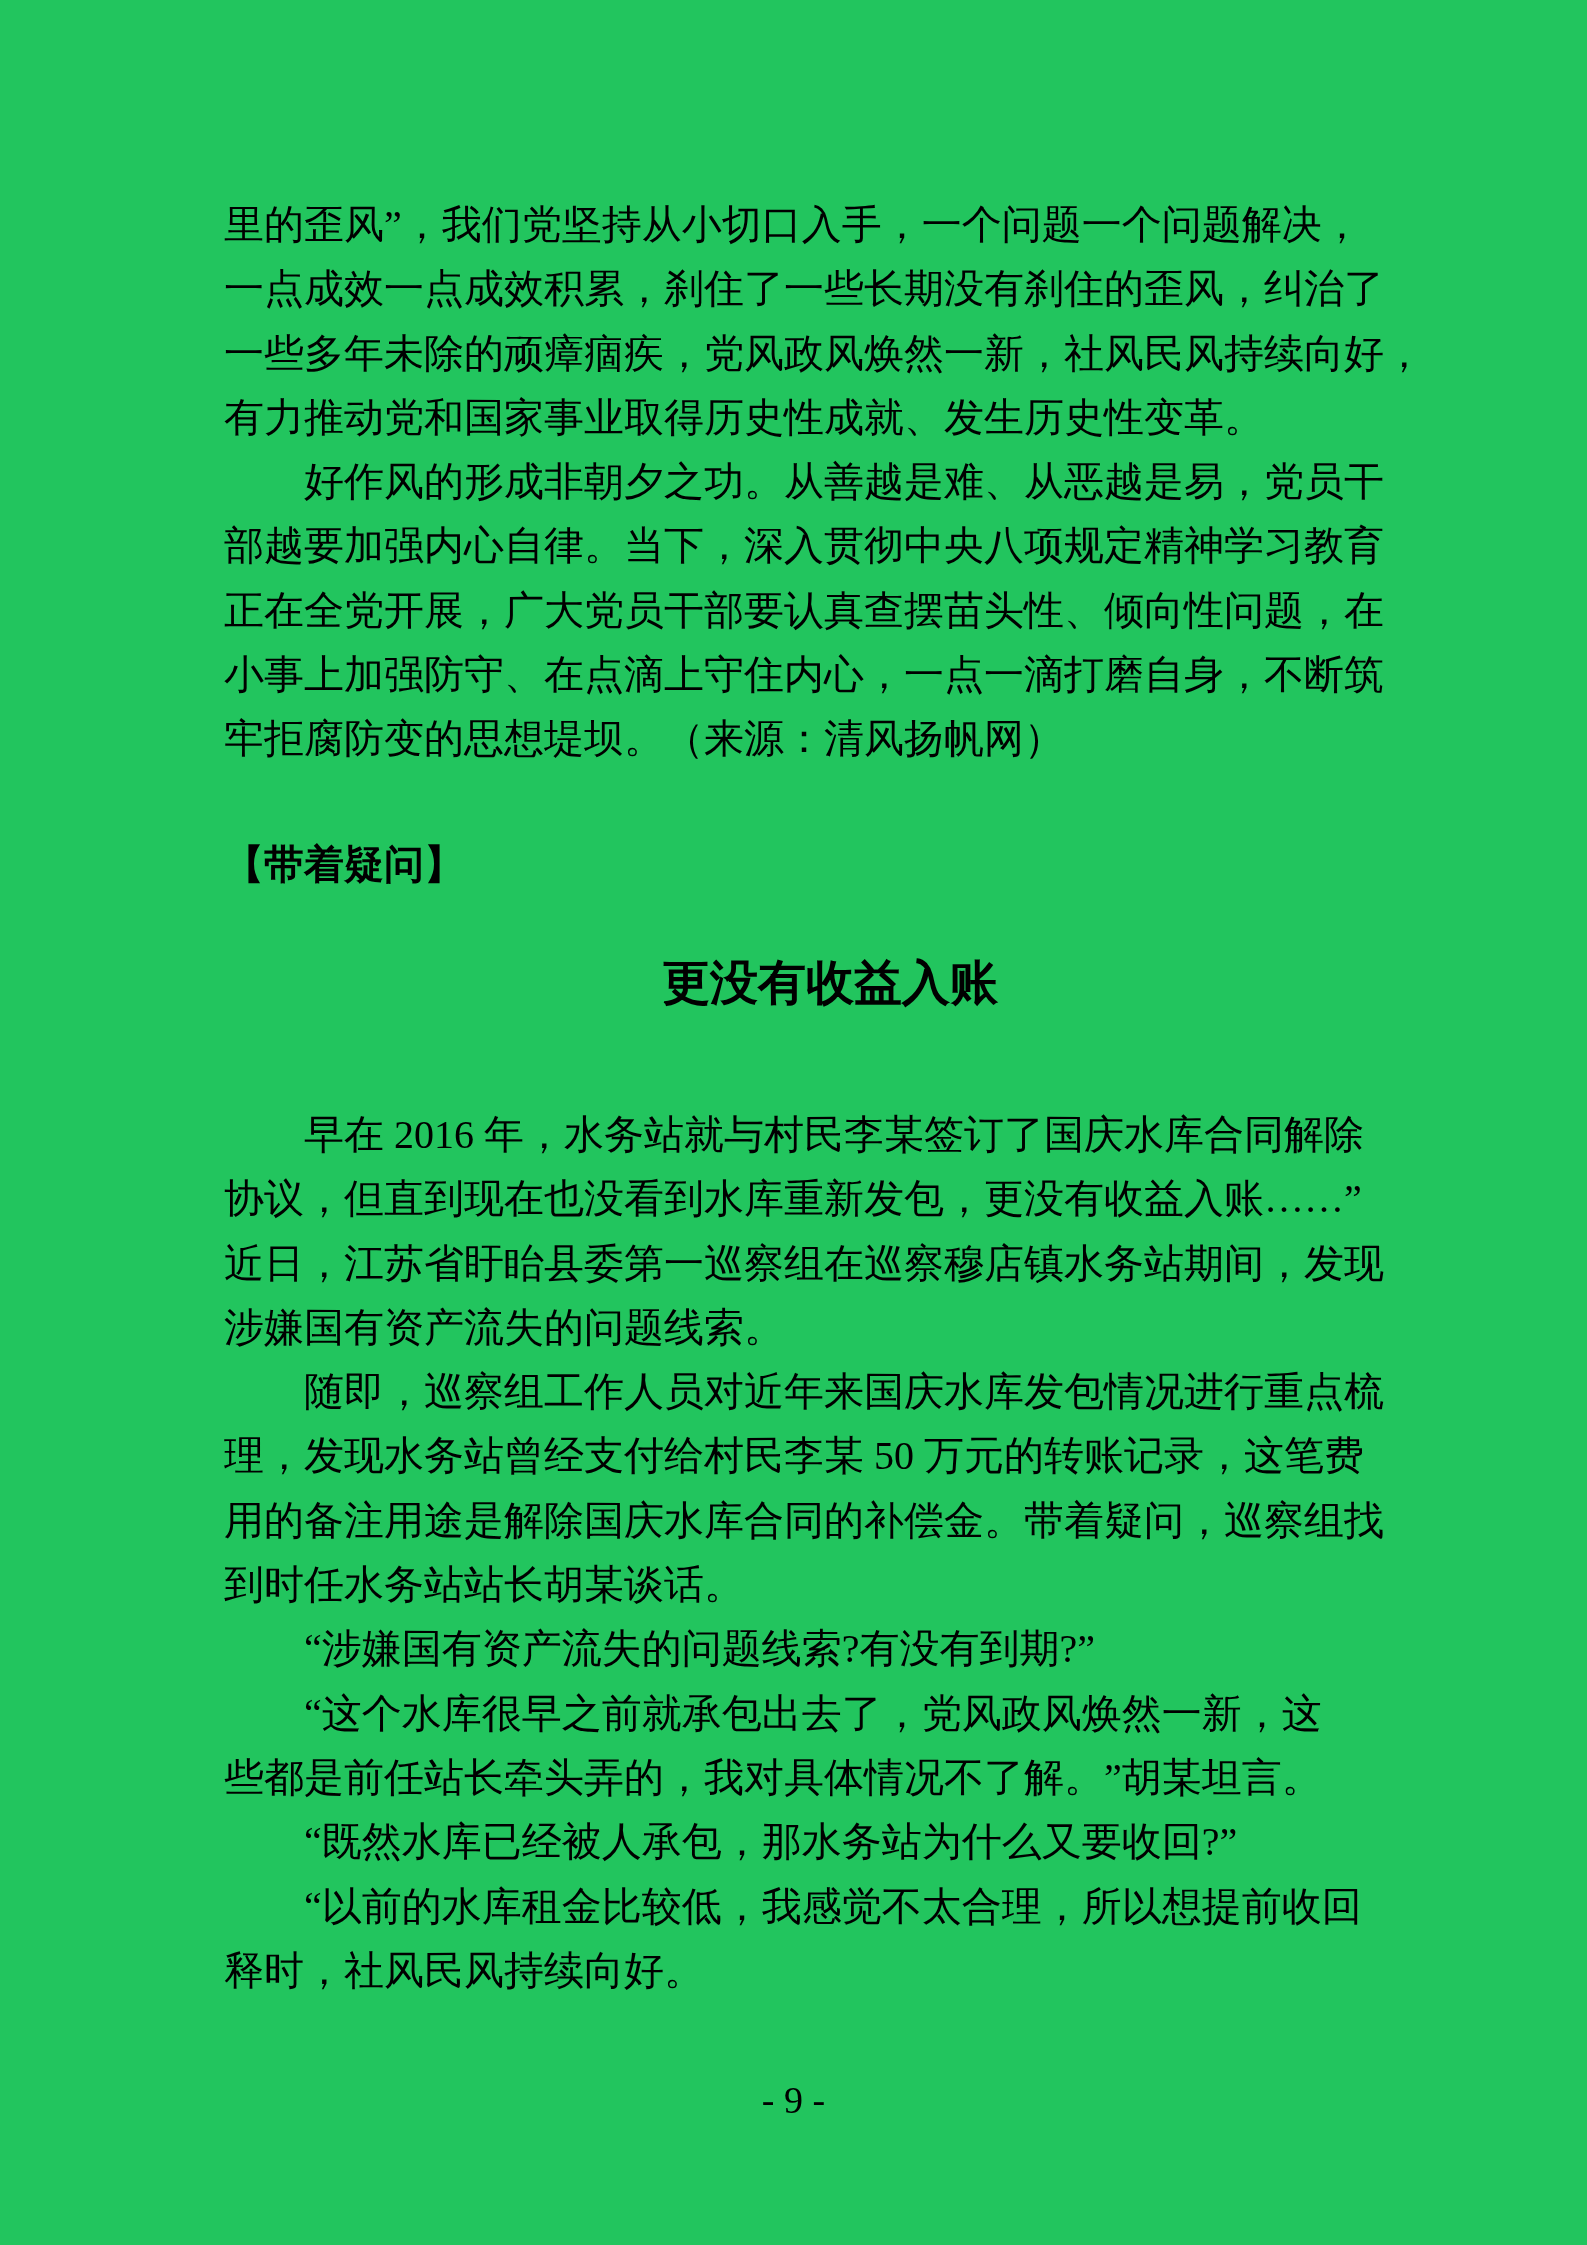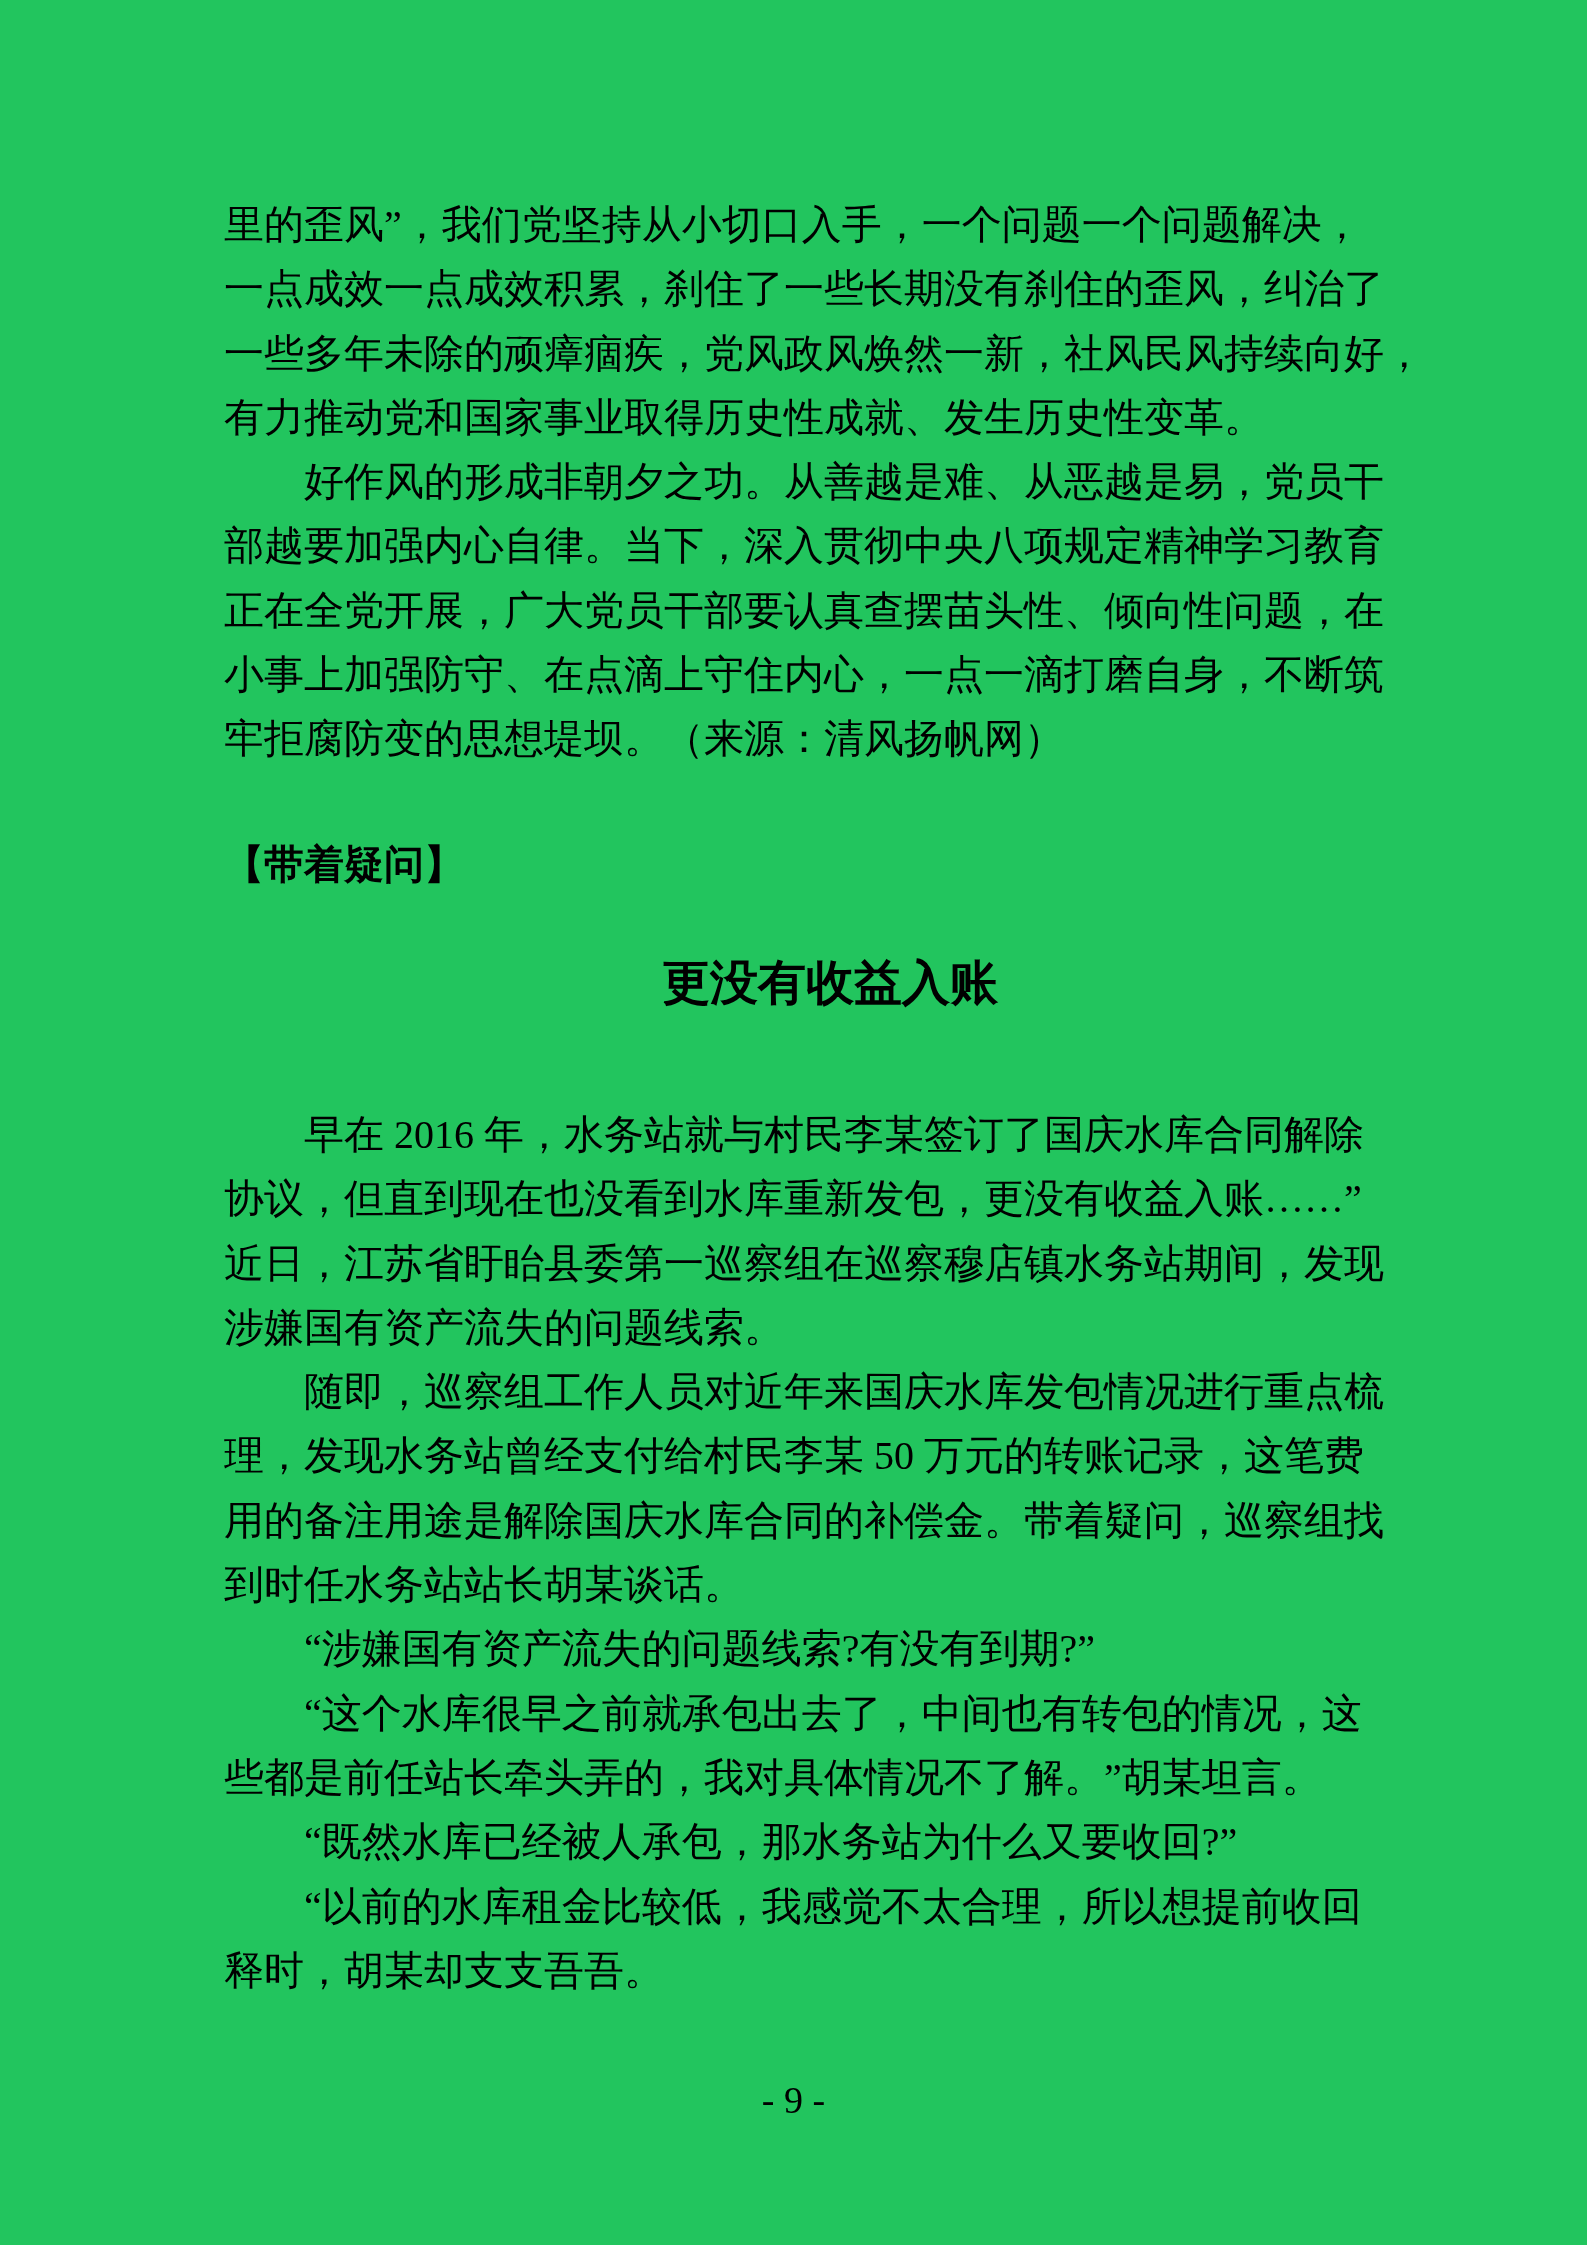--- a/index.html
+++ b/index.html
@@ -73,22 +73,22 @@
   <div class="col para2">
     <div class="line">　　早在 2016 年，水务站就与村民李某签订了国庆水库合同解除</div>
     <div class="line">协议，但直到现在也没看到水库重新发包，更没有收益入账……”</div>
     <div class="line">近日，江苏省盱眙县委第一巡察组在巡察穆店镇水务站期间，发现</div>
     <div class="line">涉嫌国有资产流失的问题线索。</div>
     <div class="line">　　随即，巡察组工作人员对近年来国庆水库发包情况进行重点梳</div>
     <div class="line">理，发现水务站曾经支付给村民李某 50 万元的转账记录，这笔费</div>
     <div class="line">用的备注用途是解除国庆水库合同的补偿金。带着疑问，巡察组找</div>
     <div class="line">到时任水务站站长胡某谈话。</div>
     <div class="line">　　“涉嫌国有资产流失的问题线索?有没有到期?”</div>
-    <div class="line">　　“这个水库很早之前就承包出去了，中间也有转包的情况，这</div>
+    <div class="line">　　“这个水库很早之前就承包出去了，党风政风焕然一新，这</div>
     <div class="line">些都是前任站长牵头弄的，我对具体情况不了解。”胡某坦言。</div>
     <div class="line">　　“既然水库已经被人承包，那水务站为什么又要收回?”</div>
     <div class="line">　　“以前的水库租金比较低，我感觉不太合理，所以想提前收回</div>
-    <div class="line">释时，胡某却支支吾吾。</div>
+    <div class="line">释时，社风民风持续向好。</div>
   </div>
 
   <div class="page-number">- 9 -</div>
 
 </div>
 
 </body></html>

